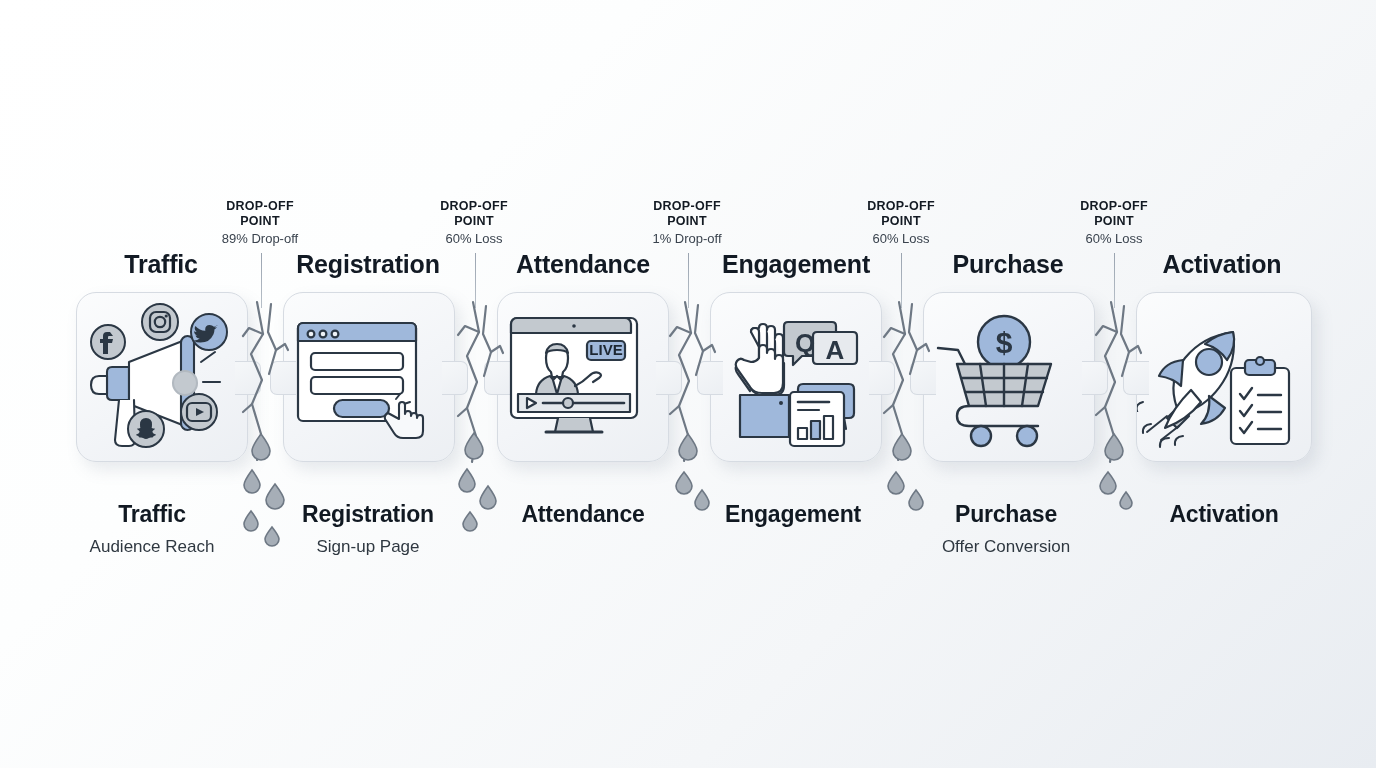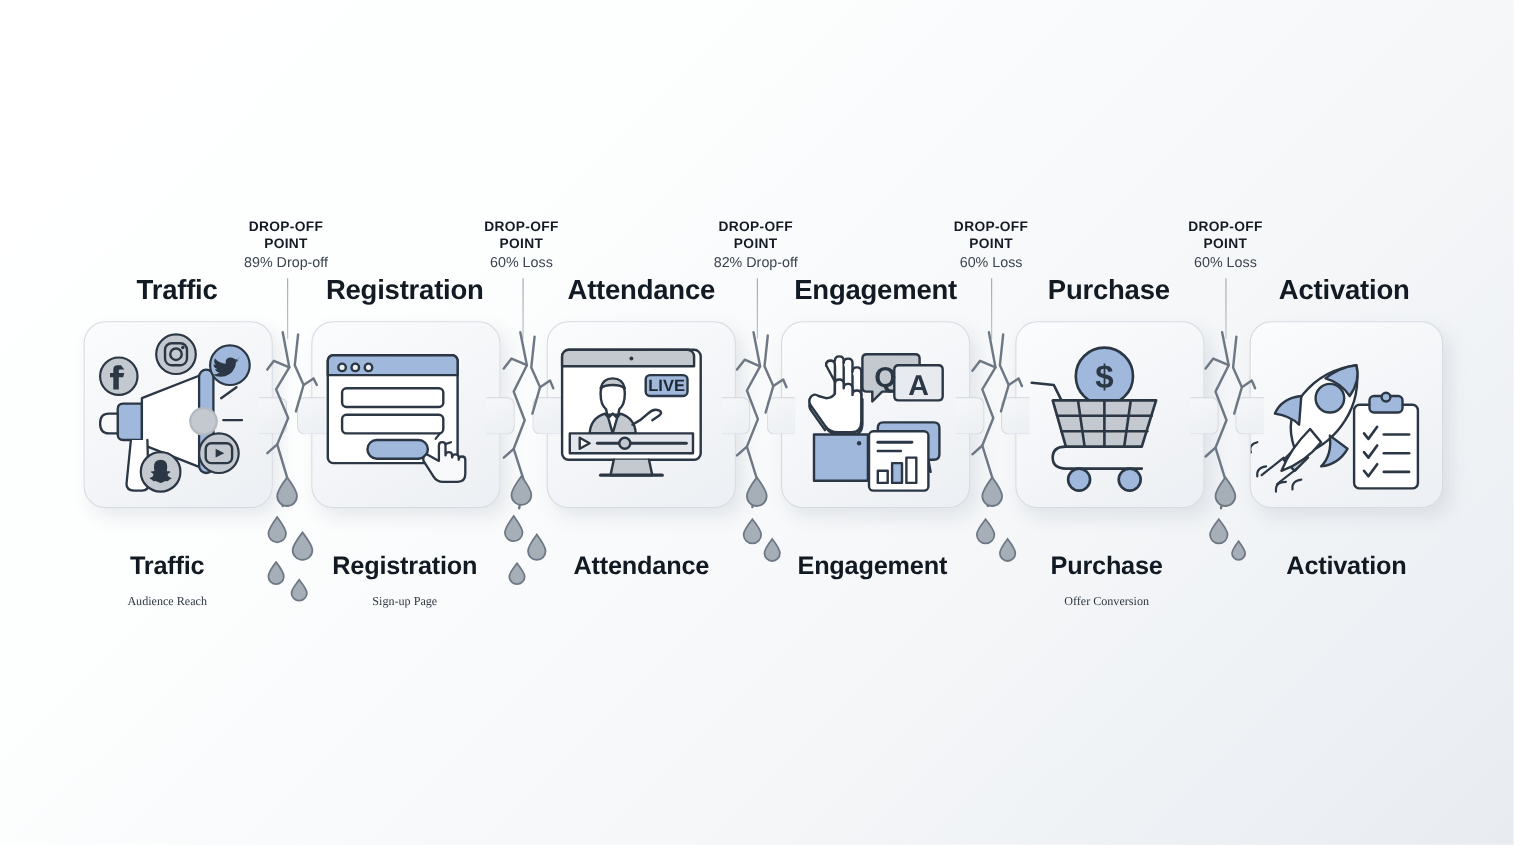--- a/index.html
+++ b/index.html
@@ -121,26 +121,25 @@
     user-select: none;
   }
   .bot-title {
     font-size: 23px;
     font-weight: bold;
     color: #111922;
     line-height: 28px;
     letter-spacing: -0.2px;
   }
   .bot-sub {
-    font-size: 11px;
+    font-size: 17px;
     font-weight: 400;
     color: #2f3841;
     line-height: 26px;
     margin-top: 6px;
-    font-family: Liberation Serif, serif;
   }
 </style>
 </head>
 <body>
 
 <div id="stage">
 
   <div class="dropoff" style="left:185px; top:199px;">
     <div class="dp-title">
       <span>DROP-OFF</span><br>
@@ -157,21 +156,21 @@
     </div>
     <div class="dp-value">60% Loss</div>
   </div>
   <div class="dp-line" style="left:475px; top:253px; height:55px;"></div>
 
   <div class="dropoff" style="left:612px; top:199px;">
     <div class="dp-title">
       <span>DROP-OFF</span><br>
       <span>POINT</span>
     </div>
-    <div class="dp-value">82% Drop-off</div>
+    <div class="dp-value">1% Drop-off</div>
   </div>
   <div class="dp-line" style="left:688px; top:253px; height:55px;"></div>
 
   <div class="dropoff" style="left:826px; top:199px;">
     <div class="dp-title">
       <span>DROP-OFF</span><br>
       <span>POINT</span>
     </div>
     <div class="dp-value">60% Loss</div>
   </div>

